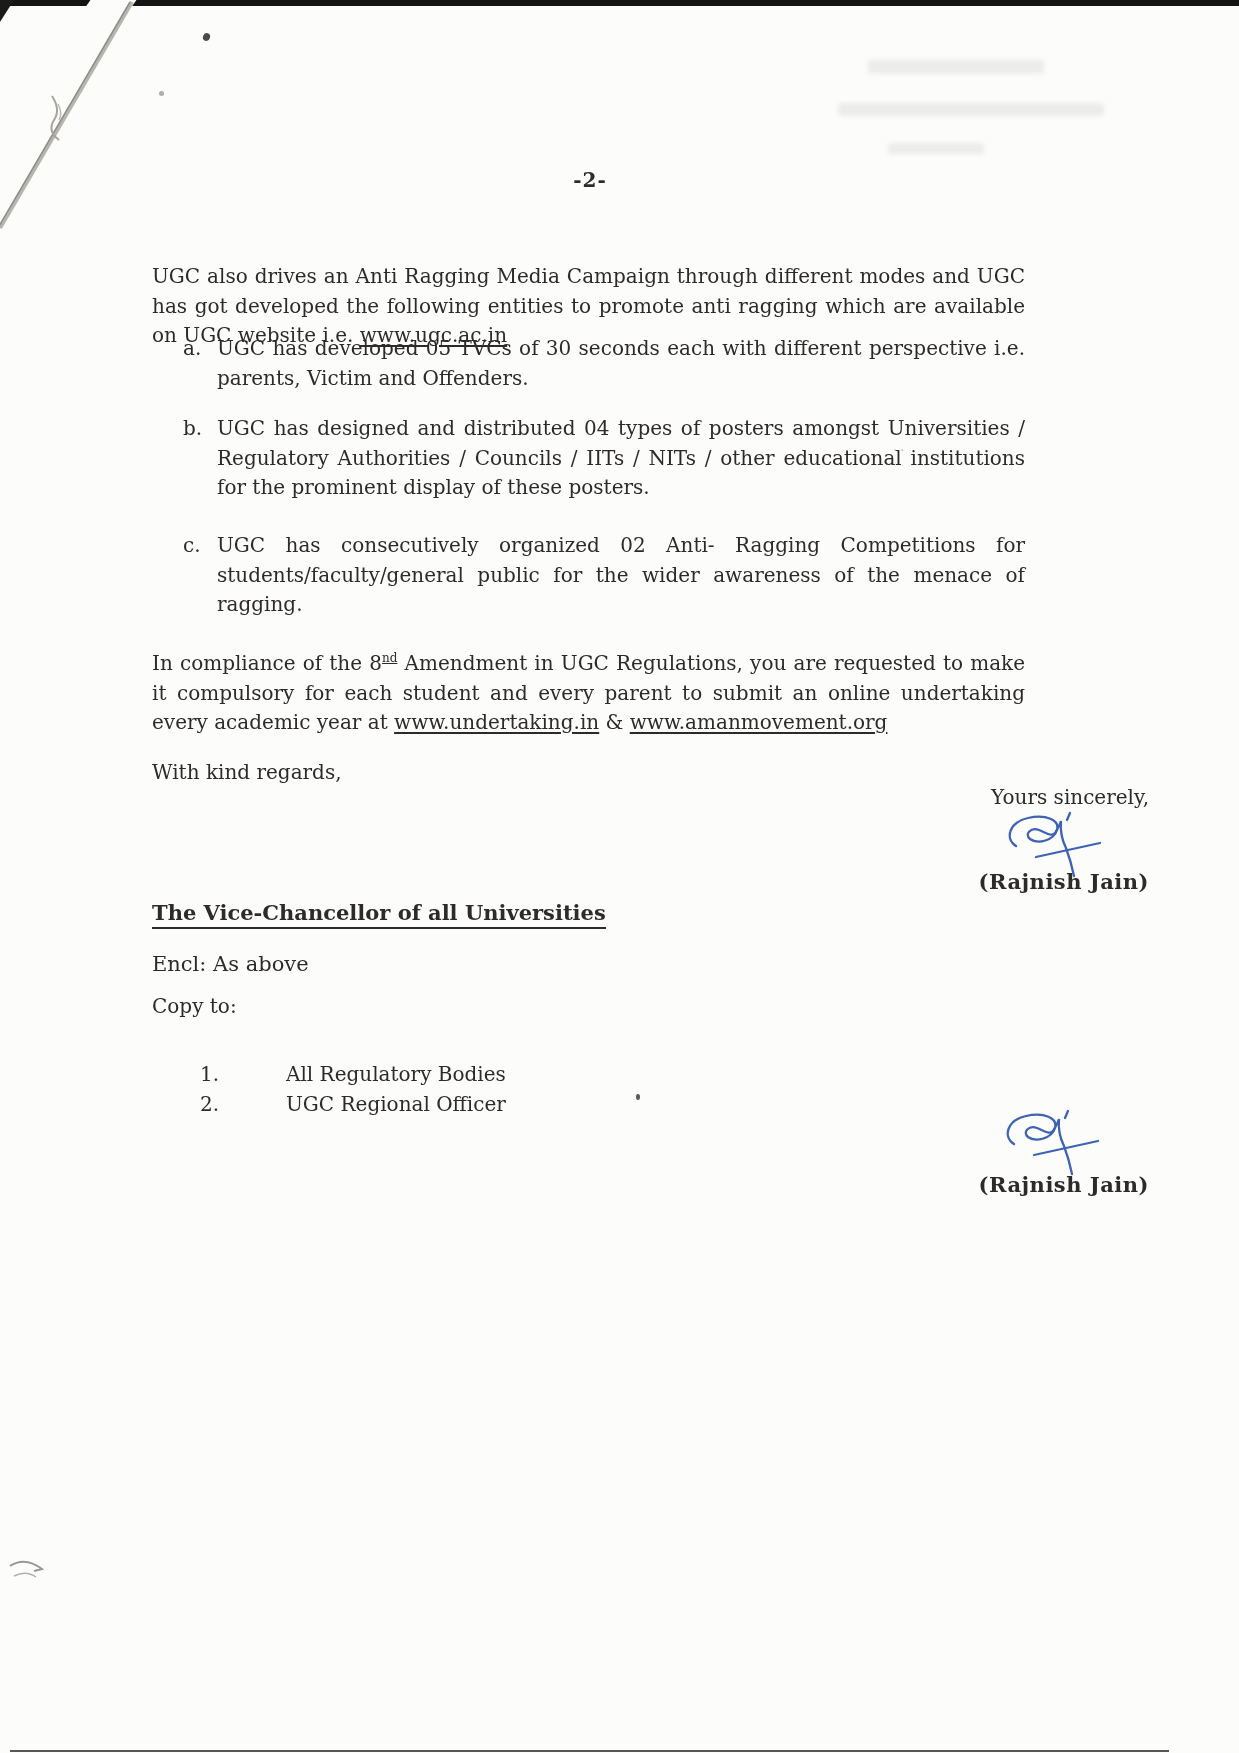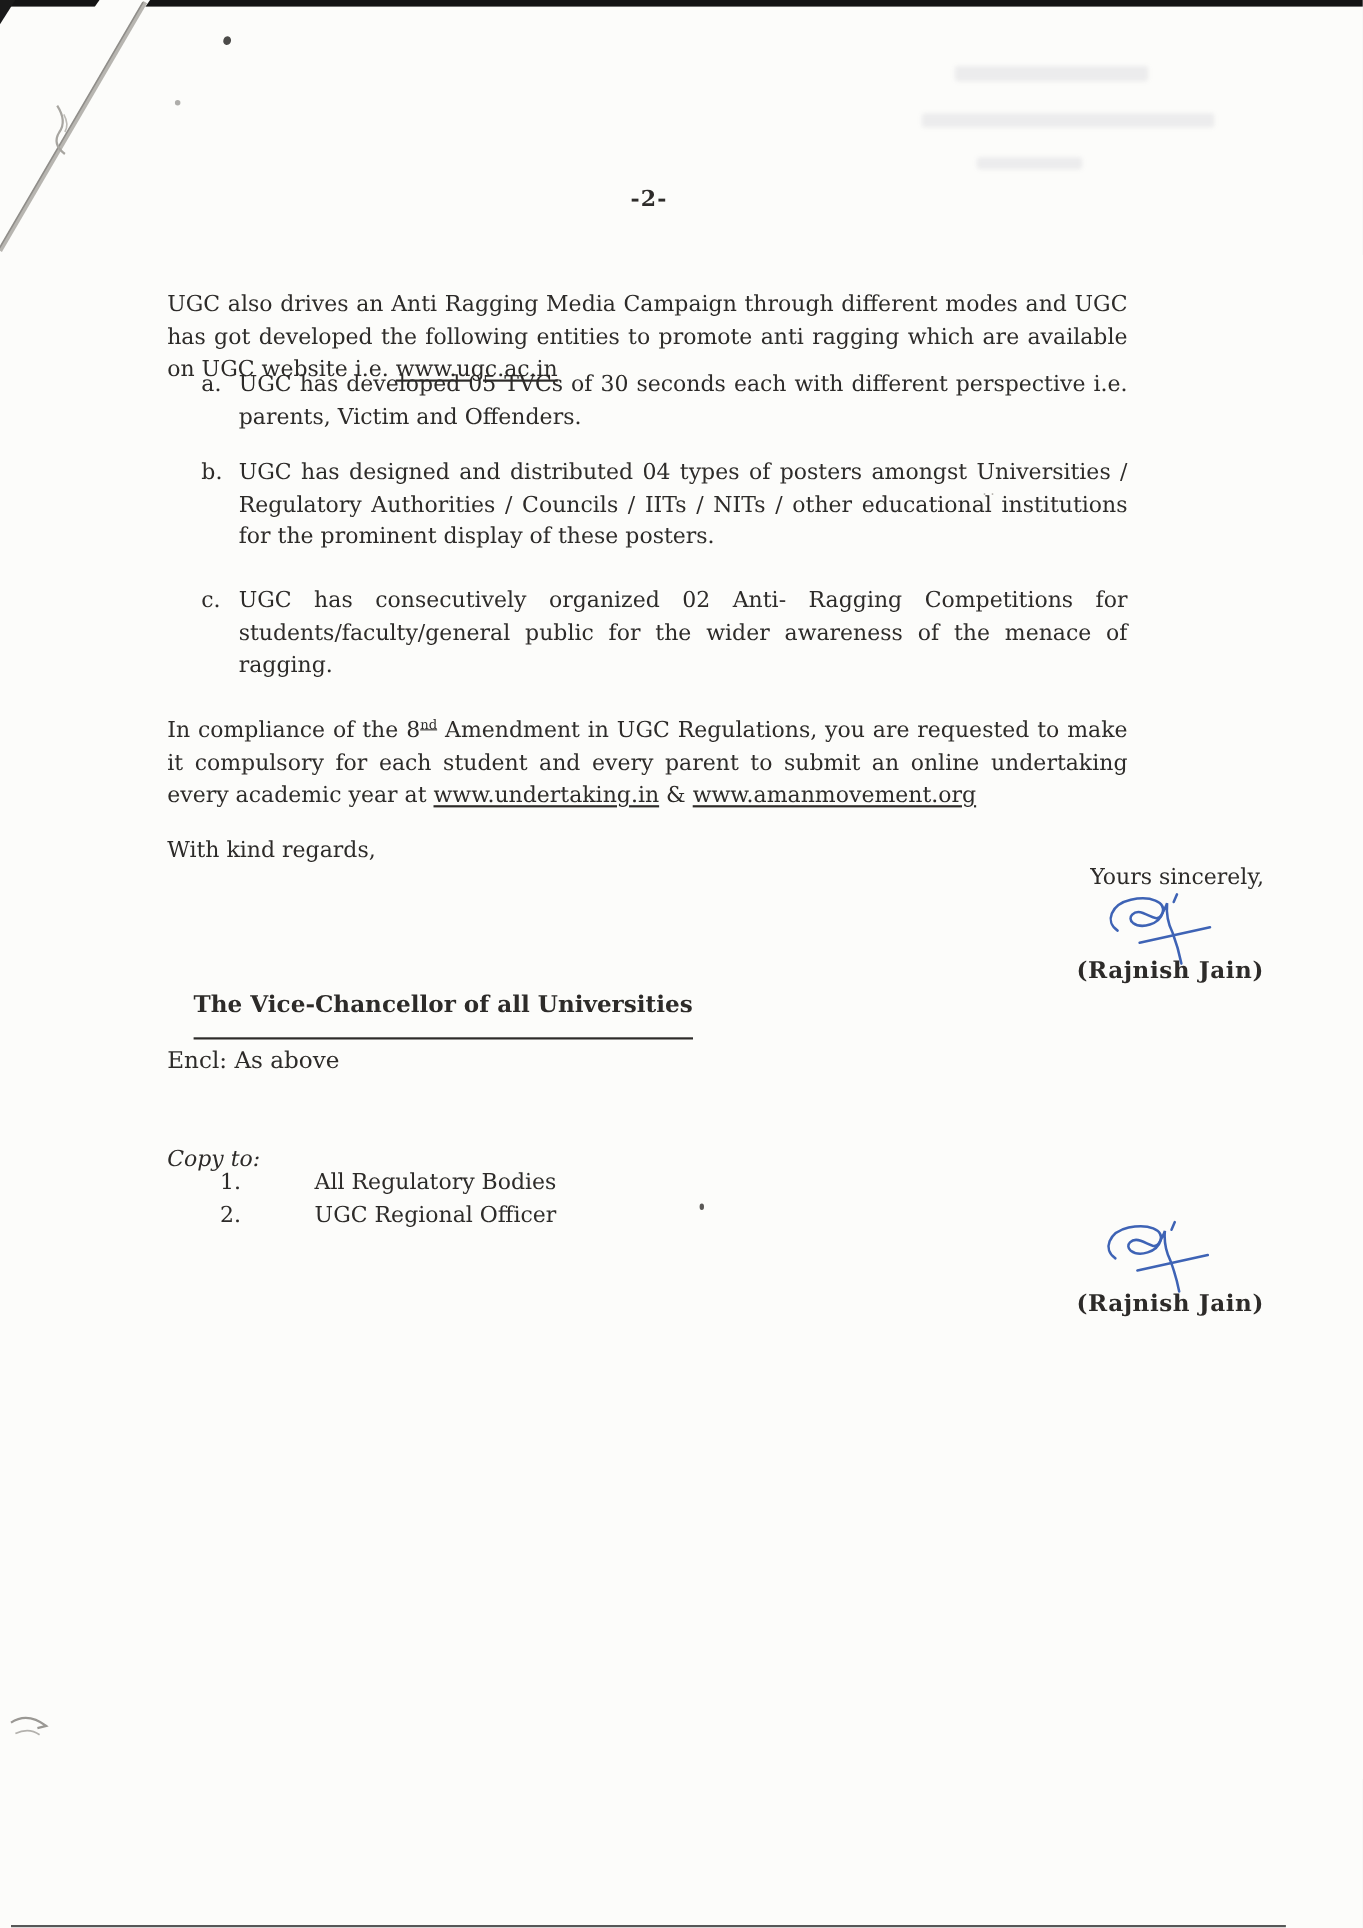--- a/index.html
+++ b/index.html
@@ -42,23 +42,23 @@
   .sup { font-size: 12px; vertical-align: super; line-height: 0; text-decoration: underline; }
   .regards { top: 760px; left: 152px; font-size: 20px; }
   .sincerely { top: 785px; right: 90px; font-size: 20px; }
   .sig-name { right: 90px; font-size: 21px; font-weight: bold; letter-spacing: .5px; }
   .sig-name-1 { top: 869px; }
   .sig-name-2 { top: 1172px; }
   .signature { width: 110px; height: 70px; }
   .sig-1 { top: 810px; left: 1000px; }
   .sig-2 { top: 1108px; left: 998px; }
   .addressee { top: 900px; left: 152px; font-size: 21px; font-weight: bold; }
-  .addressee span { border-bottom: 2.5px solid #2d2b29; padding-bottom: 18px; margin-left: 24px; }
+  .addressee span { border-bottom: 2.5px solid #2d2b29; padding-bottom: 2px; }
   .encl { top: 952px; left: 152px; font-size: 21px; font-weight: normal; }
-  .copy-label { top: 1041px; left: 152px; font-size: 20px; font-style: italic; }
+  .copy-label { top: 994px; left: 152px; font-size: 20px; }
   .copy-list { top: 1059px; left: 200px; font-size: 20px; line-height: 30px; }
   .copy-row { display: flex; }
   .copy-num { width: 86px; flex: 0 0 auto; }
 </style>
 </head>
 <body>
 
 <div class="page">
 
   <div class="top-strip"></div>

